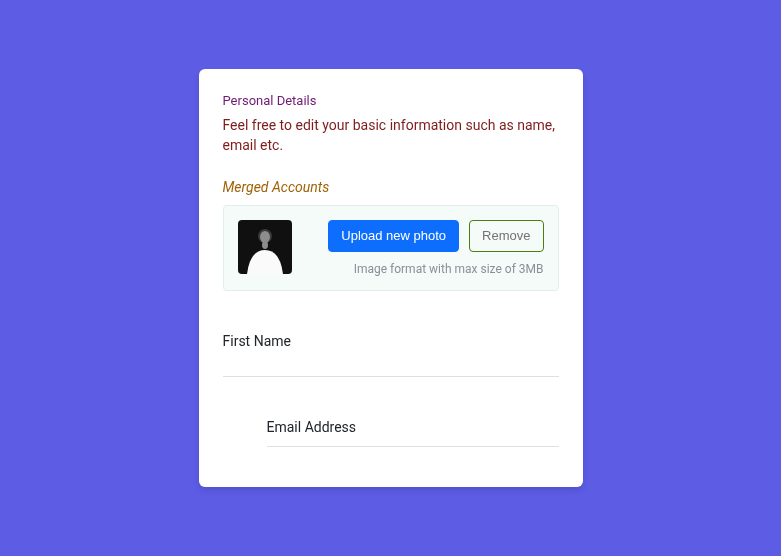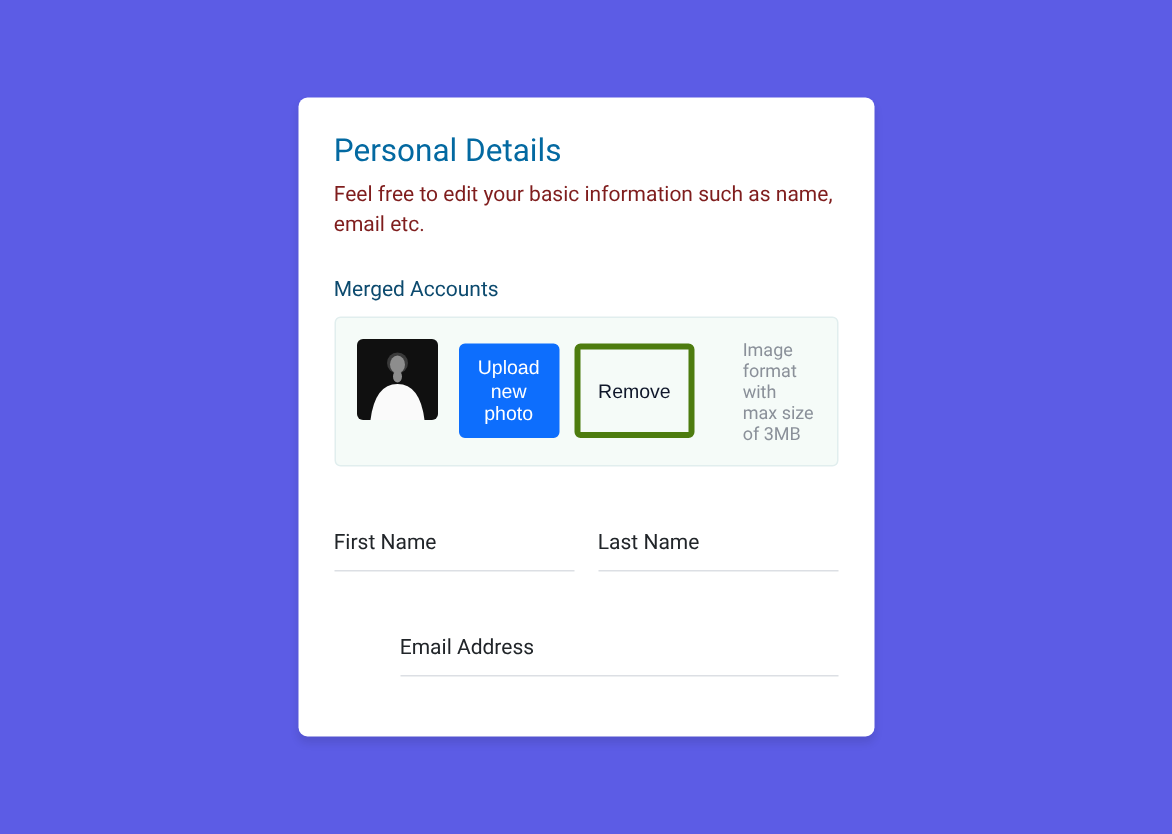--- a/index.html
+++ b/index.html
@@ -17,35 +17,36 @@
       justify-content: center;
     }
     .card {
       background: #ffffff;
       border-radius: 6px;
       width: 384px;
       padding: 24px 24px 40px 24px;
       box-shadow: 0 4px 6px rgba(0,0,0,0.1);
     }
     .title {
-      font-size: 21px;
-      color: #0369a1;
+      font-size: 13px;
+      color: #701a75;
       font-weight: 400;
       margin-bottom: 8px;
     }
     .subtitle {
       font-size: 14px;
       color: #7f1d1d;
       line-height: 1.4;
       margin-bottom: 24px;
     }
     .section-label {
       font-size: 14px;
-      color: #0c4a6e;
+      color: #a16207;
       margin-bottom: 10px;
+      font-style: italic;
     }
     .upload-box {
       background: #f5fbf8;
       border: 1px solid #e1eeee;
       border-radius: 4px;
       padding: 14px;
       display: flex;
       gap: 14px;
       margin-bottom: 40px;
     }
@@ -57,58 +58,59 @@
       overflow: hidden;
     }
     .avatar svg {
       display: block;
       width: 100%;
       height: 100%;
     }
     .upload-right {
       flex: 1;
       display: flex;
-      align-items: center;
+      flex-direction: column;
+      align-items: flex-end;
       gap: 10px;
     }
     .button-row {
       display: flex;
       gap: 10px;
     }
     .btn {
       font-size: 13px;
       padding: 7px 12px;
       border-radius: 4px;
       cursor: pointer;
       line-height: 1.2;
     }
     .btn-primary {
       background: #0d6efd;
       color: #ffffff;
       border: 1px solid #0d6efd;
     }
     .btn-outline {
       background: transparent;
-      color: #0f172a;
-      border: 4px solid #4d7c0f;
+      color: #737373;
+      border: 1px solid #4d7c0f;
     }
     .hint {
       font-size: 12px;
       color: #8a9099;
       margin-left: 22px;
     }
     .fields-row {
       display: flex;
       gap: 16px;
       margin-bottom: 40px;
     }
     .field {
       flex: 1;
       border-bottom: 1px solid #dcdfe4;
-      padding-bottom: 10px;
+      padding-bottom: 26px;
     }
     .field-full {
       border-bottom: 1px solid #dcdfe4;
       padding-bottom: 10px;
       margin-left: 44px;
     }
     .field-label {
       font-size: 14px;
       color: #212529;
     }
@@ -138,21 +140,18 @@
         <button class="btn btn-outline">Remove</button>
       </div>
       <div class="hint">Image format with max size of 3MB</div>
     </div>
   </div>
 
   <div class="fields-row">
     <div class="field">
       <span class="field-label">First Name</span>
     </div>
-    <div class="field">
-      <span class="field-label">Last Name</span>
-    </div>
   </div>
 
   <div class="field-full">
     <span class="field-label">Email Address</span>
   </div>
 </div>
 
 </body></html>

